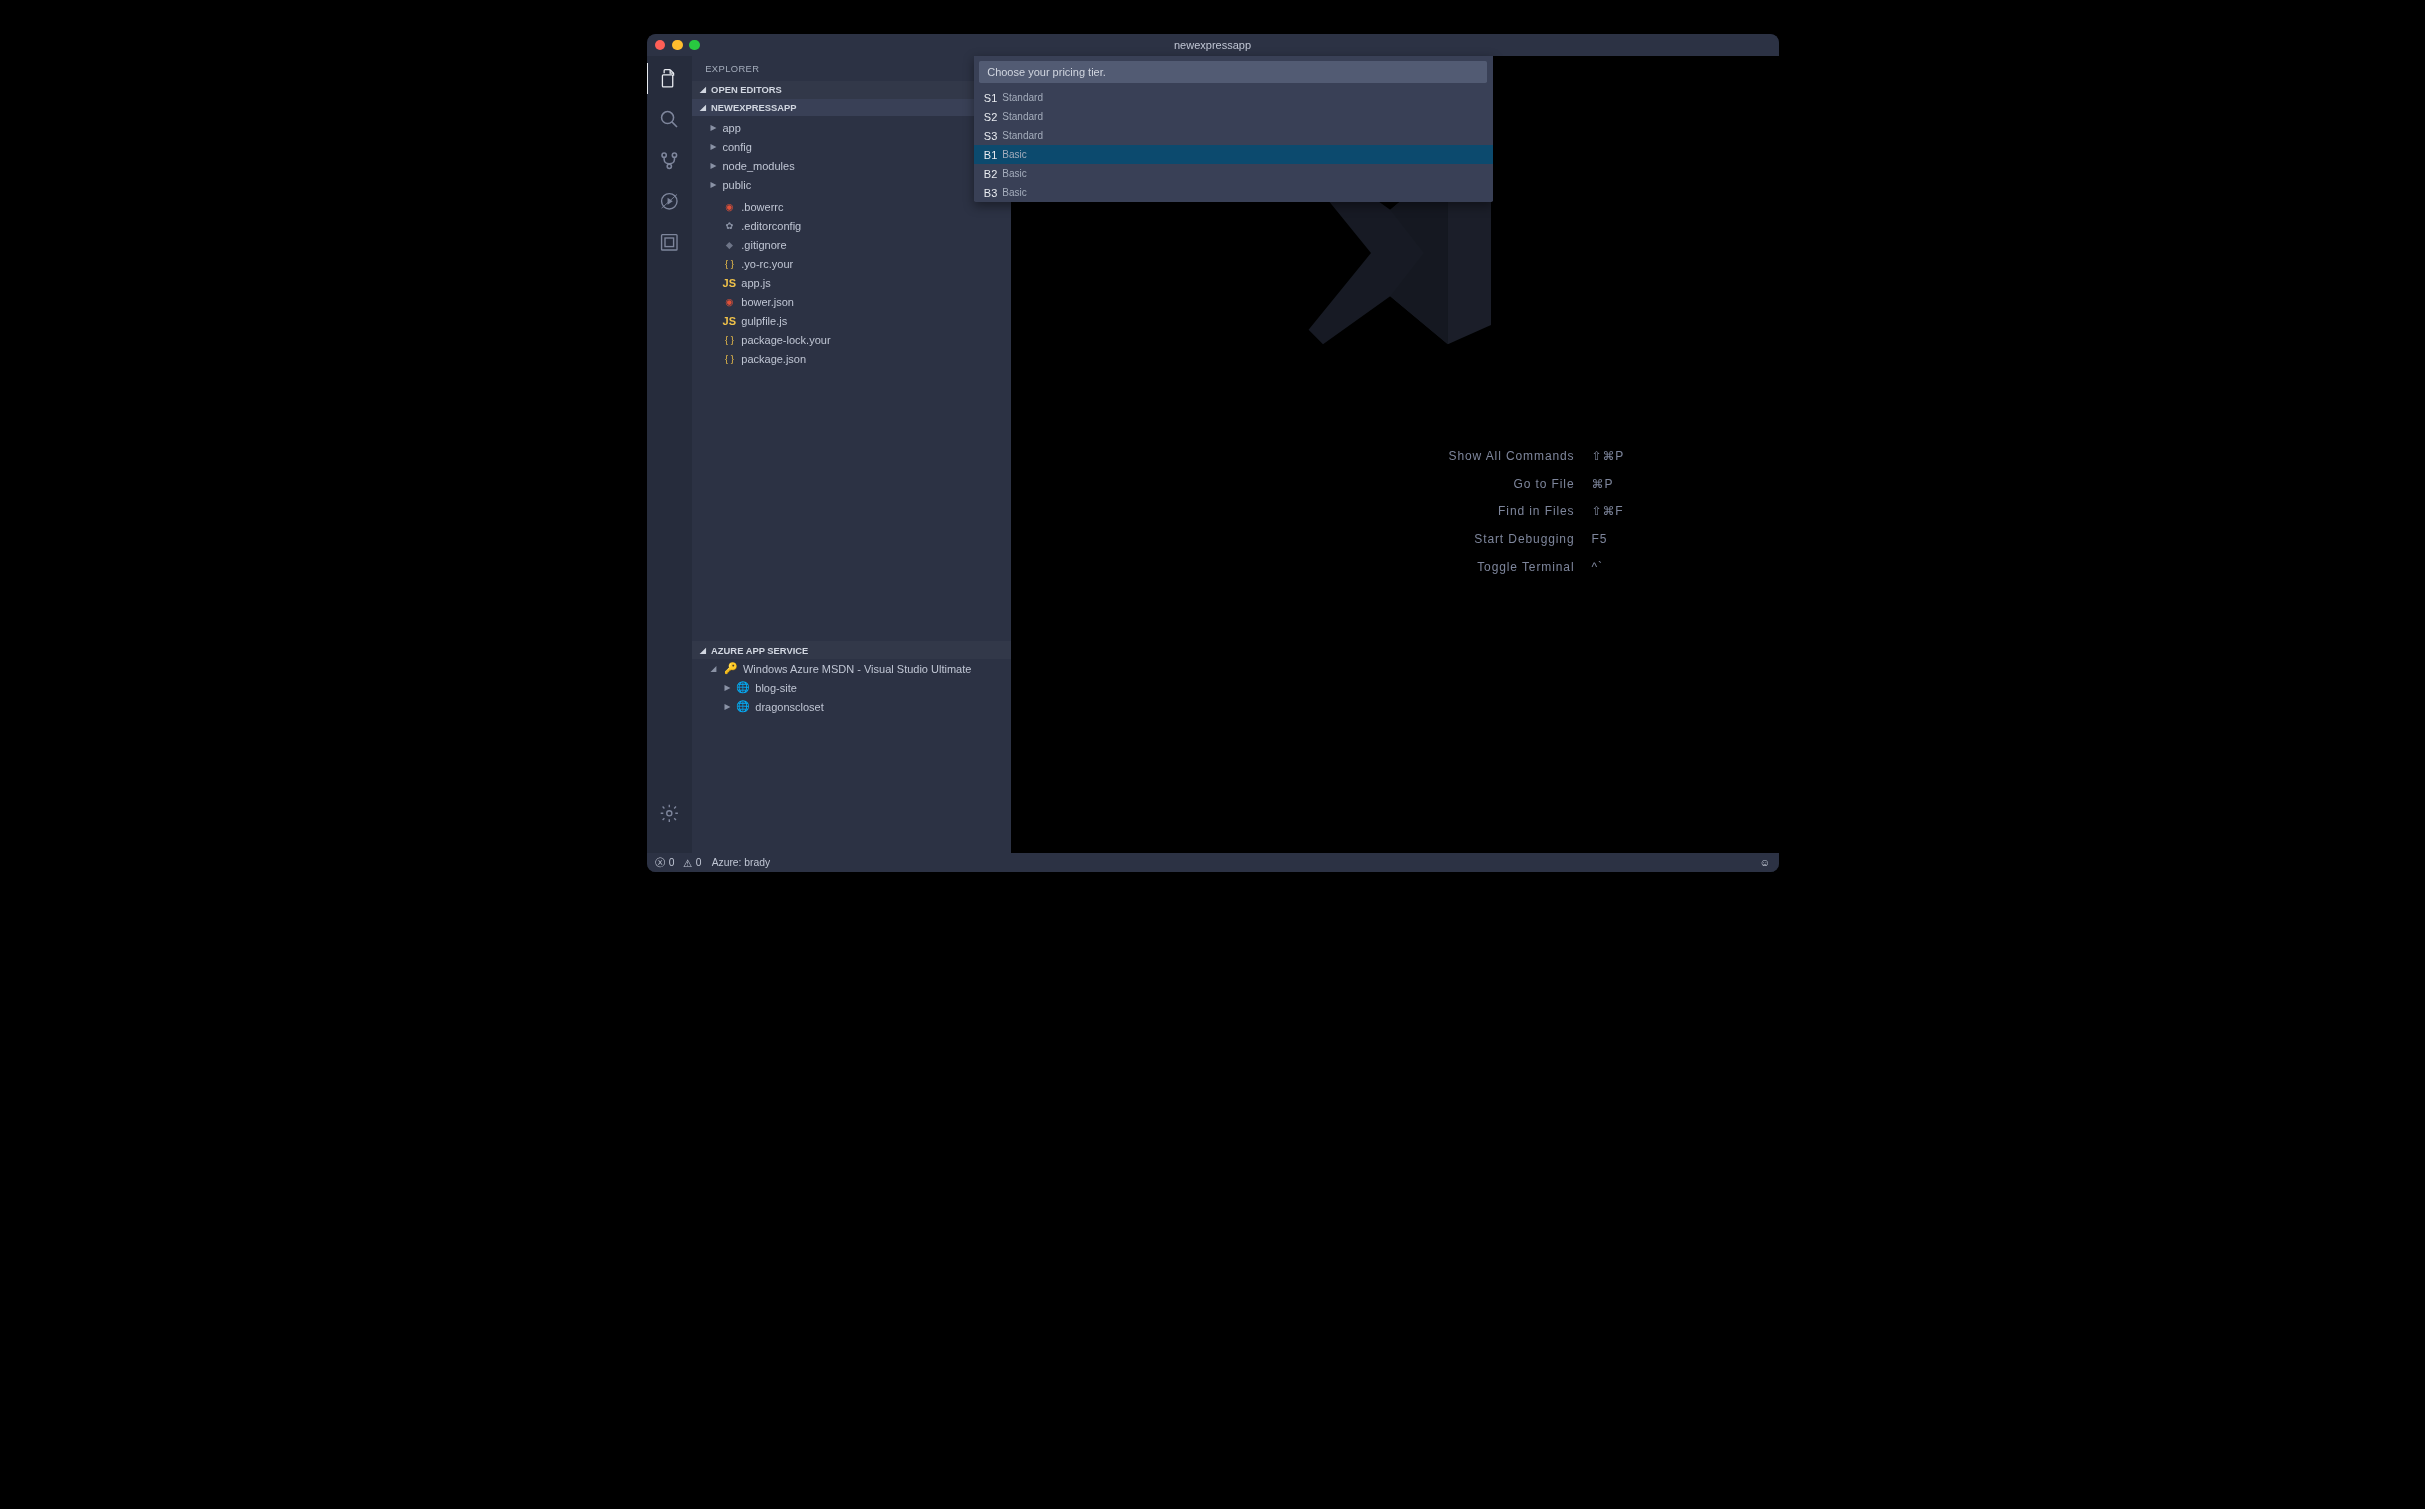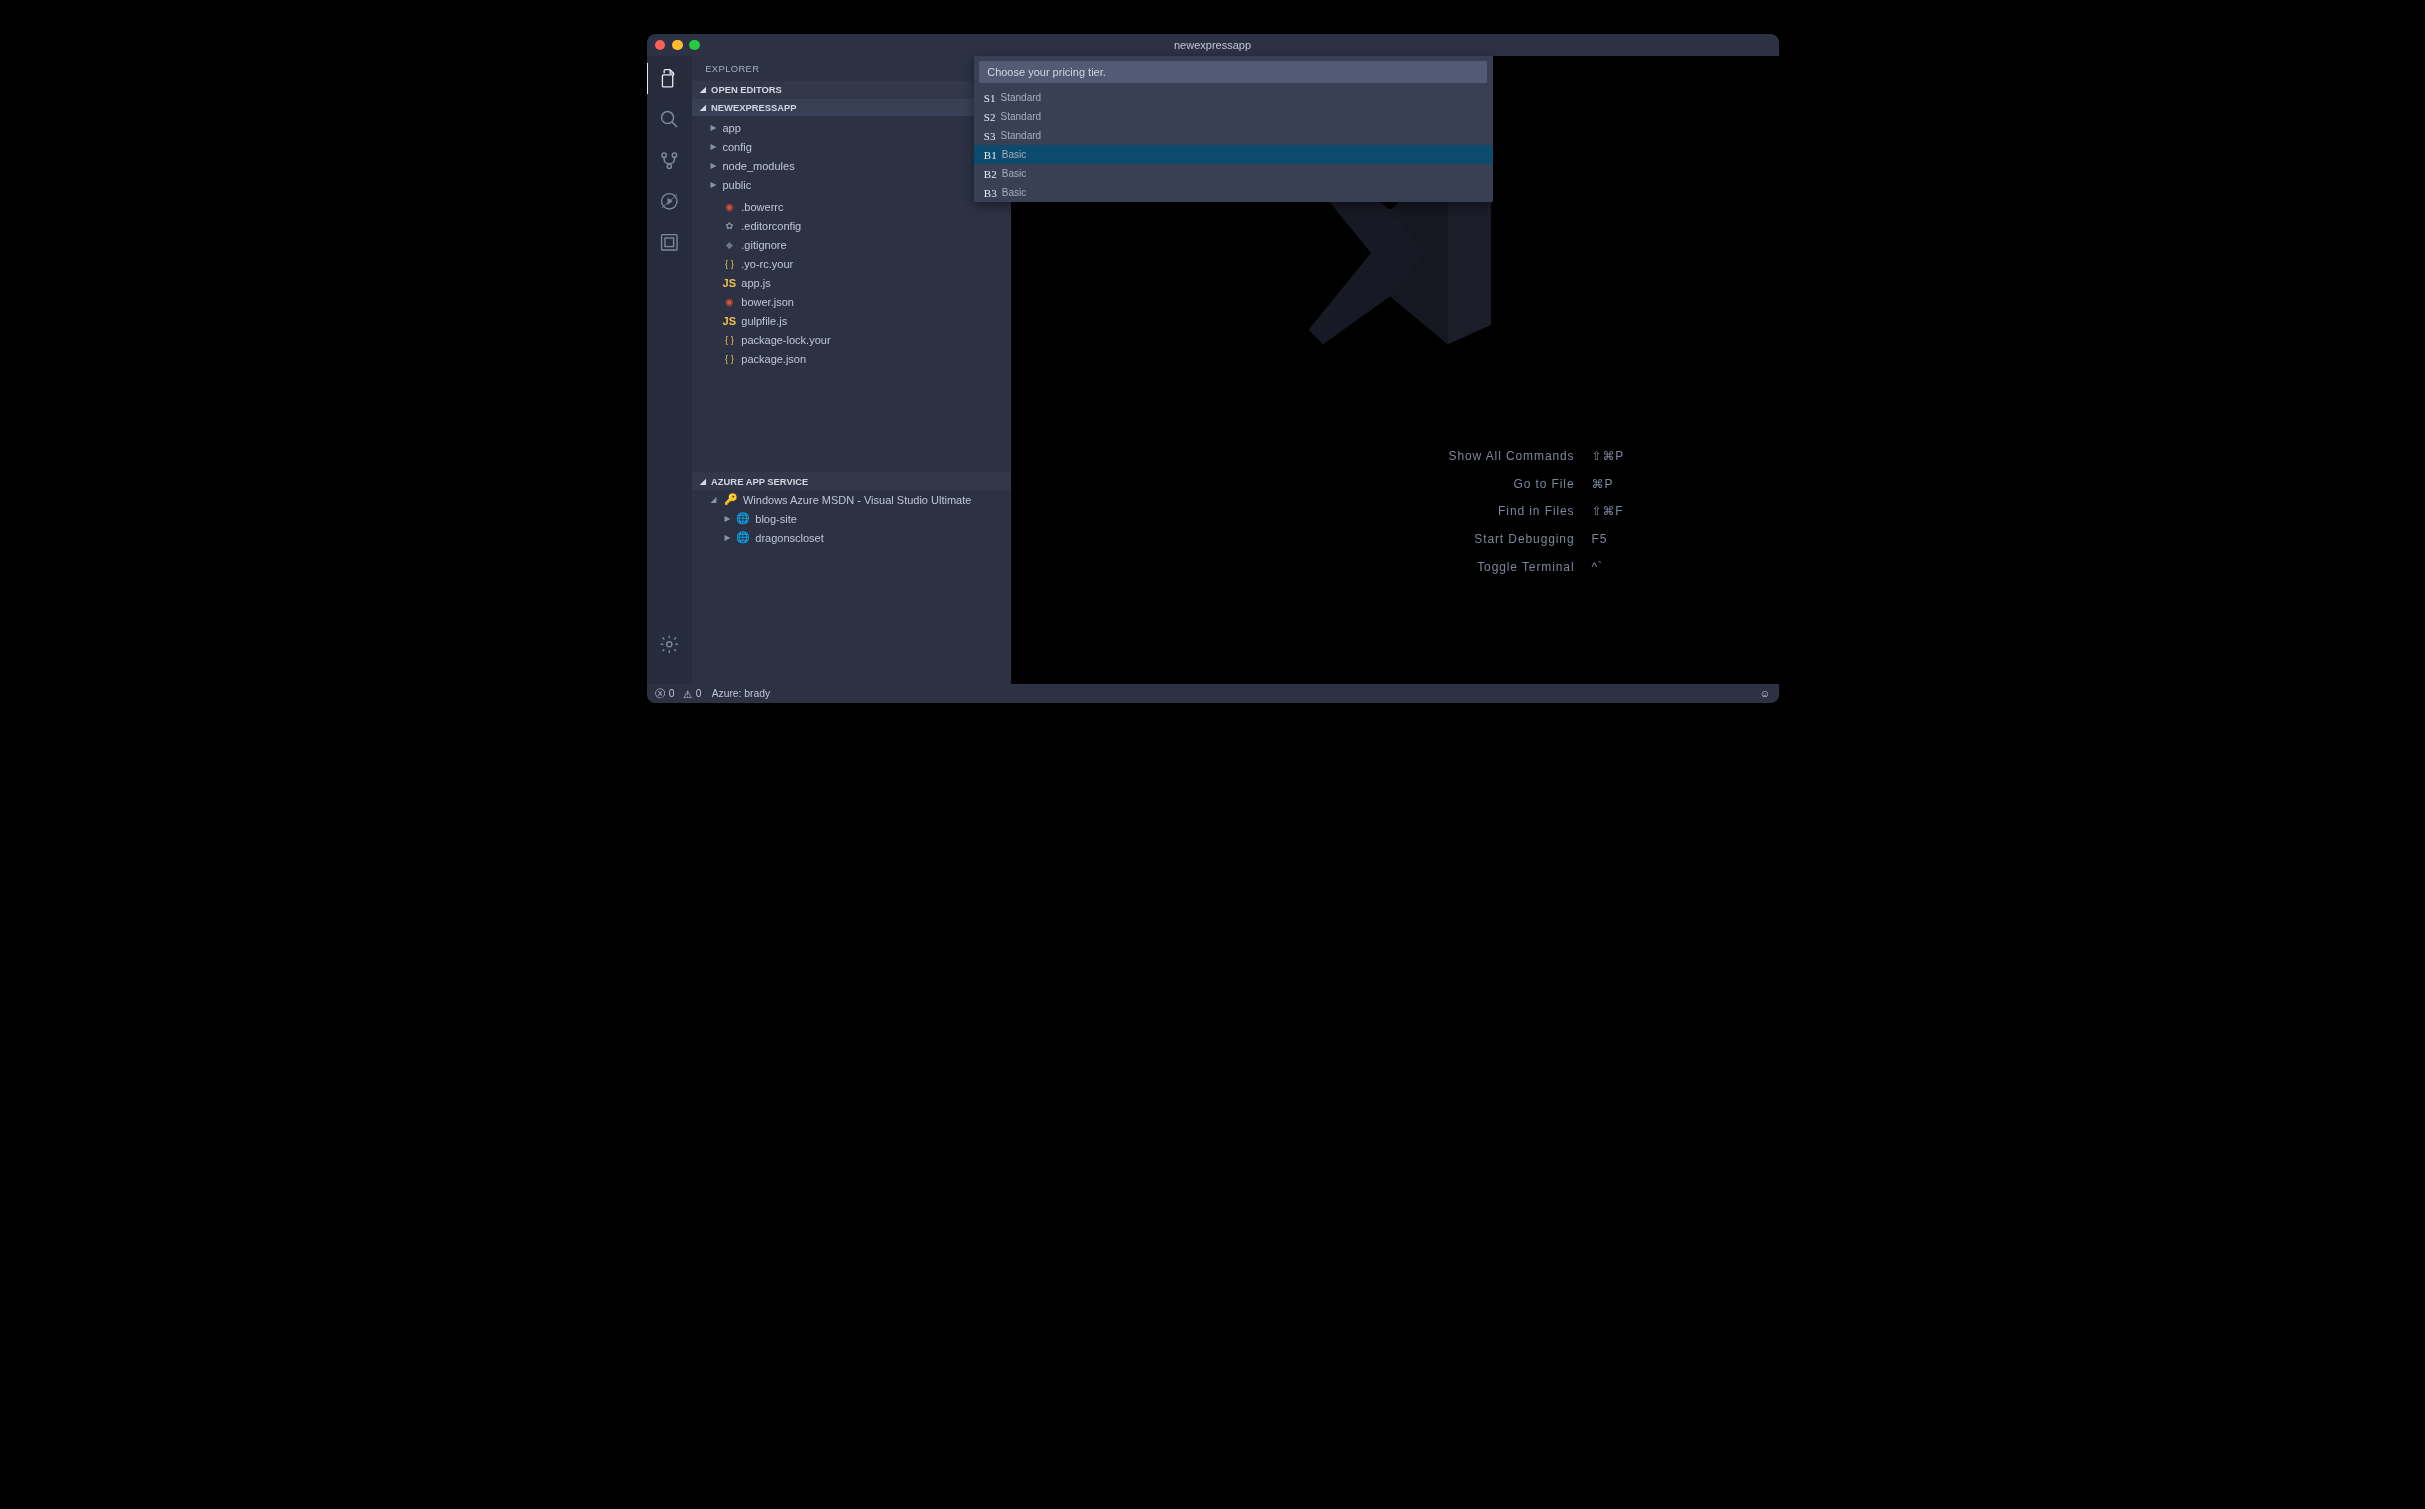--- a/index.html
+++ b/index.html
@@ -1,17 +1,17 @@
 <!DOCTYPE html>
 <html style="font-size:13.7px"><head>
   <meta charset="utf-8">
   <style>
     * { margin: 0; padding: 0; box-sizing: border-box; font-family: -apple-system, 'Segoe UI', sans-serif; }
     body { background: #000; display: flex; justify-content: center; align-items: flex-start; padding: 34px; }
-    .window { width: 1132px; height: 669px; background: #1e2433; border-radius: 8.6px; overflow: hidden; display: flex; flex-direction: column; position: relative; box-shadow: 0 8.6px 34px rgba(0,0,0,0.6); }
+    .window { width: 1132px; height: 838px; background: #1e2433; border-radius: 8.6px; overflow: hidden; display: flex; flex-direction: column; position: relative; box-shadow: 0 8.6px 34px rgba(0,0,0,0.6); }
     .titlebar { height: 22px; background: #2c3244; display: flex; align-items: center; padding: 0 8.6px; position: relative; }
     .traffic { display: flex; gap: 6.9px; }
     .dot { width: 10.3px; height: 10.3px; border-radius: 50%; }
     .dot.red { background: #ff5f57; }
     .dot.yellow { background: #ffbd2e; }
     .dot.green { background: #28c940; }
     .title { position: absolute; left: 0; right: 0; text-align: center; color: #c0c6d4; font-size: 11px; pointer-events: none; }
     .body { flex: 1; display: flex; overflow: hidden; }
     .activity-bar { width: 45px; background: #262c3c; display: flex; flex-direction: column; align-items: center; padding-top: 10.3px; gap: 17px; position: relative; }
     .activity-icon { width: 24px; height: 24px; color: #7e869c; display: flex; align-items: center; justify-content: center; cursor: pointer; position: relative; }
@@ -37,21 +37,21 @@
     .welcome-list { position: absolute; top: 386px; left: 50%; transform: translateX(-50%); width: 480px; }
     .welcome-row { display: flex; justify-content: flex-end; align-items: center; gap: 17px; padding: 6.9px 0; color: #7e869c; font-size: 12px; font-family: monospace; }
     .welcome-label { text-align: right; letter-spacing: 0.9px; }
     .welcome-key { width: 43px; text-align: left; letter-spacing: 0.9px; }
     .statusbar { height: 19px; background: #2c3244; color: #c0c6d4; display: flex; align-items: center; padding: 0 8.6px; font-size: 10.3px; gap: 10.3px; justify-content: space-between; }
     .status-left { display: flex; align-items: center; gap: 10.3px; }
     .status-item { display: flex; align-items: center; gap: 3.4px; cursor: pointer; }
     .quickpick { position: absolute; top: 22px; left: 327px; width: 519px; background: #394056; box-shadow: 0 3.4px 10.3px rgba(0,0,0,0.4); z-index: 100; border-radius: 0 0 1.7px 1.7px; }
     .quickpick-input { margin: 5.1px; padding: 5.1px 8.6px; background: #525b73; color: #d1d6e0; font-size: 11px; border-radius: 1.7px; }
     .quickpick-item { padding: 3.4px 10.3px; display: flex; align-items: center; gap: 5.1px; font-size: 11px; cursor: pointer; height: 19px; }
-    .quickpick-item .code { color: #e8ebf0; font-weight: 500; font-family: Liberation Serif, serif; }
+    .quickpick-item .code { color: #e8ebf0; font-weight: 500; }
     .quickpick-item .tier { color: #a5adbc; font-size: 10px; }
     .quickpick-item.selected { background: #0c4a6e; }
     .file-icon { font-size: 9.4px; width: 13.7px; text-align: center; }
     .icon-js { color: #f0c24a; font-size: 11px; font-weight: bold; }
     .icon-json { color: #f0c24a; font-size: 9.4px; }
     .icon-bower { color: #e05038; }
     .icon-cfg { color: #8a92a5; }
     .icon-git { color: #6e7588; }
     .icon-key { color: #edc850; }
     .icon-globe { color: #4a9cde; }

